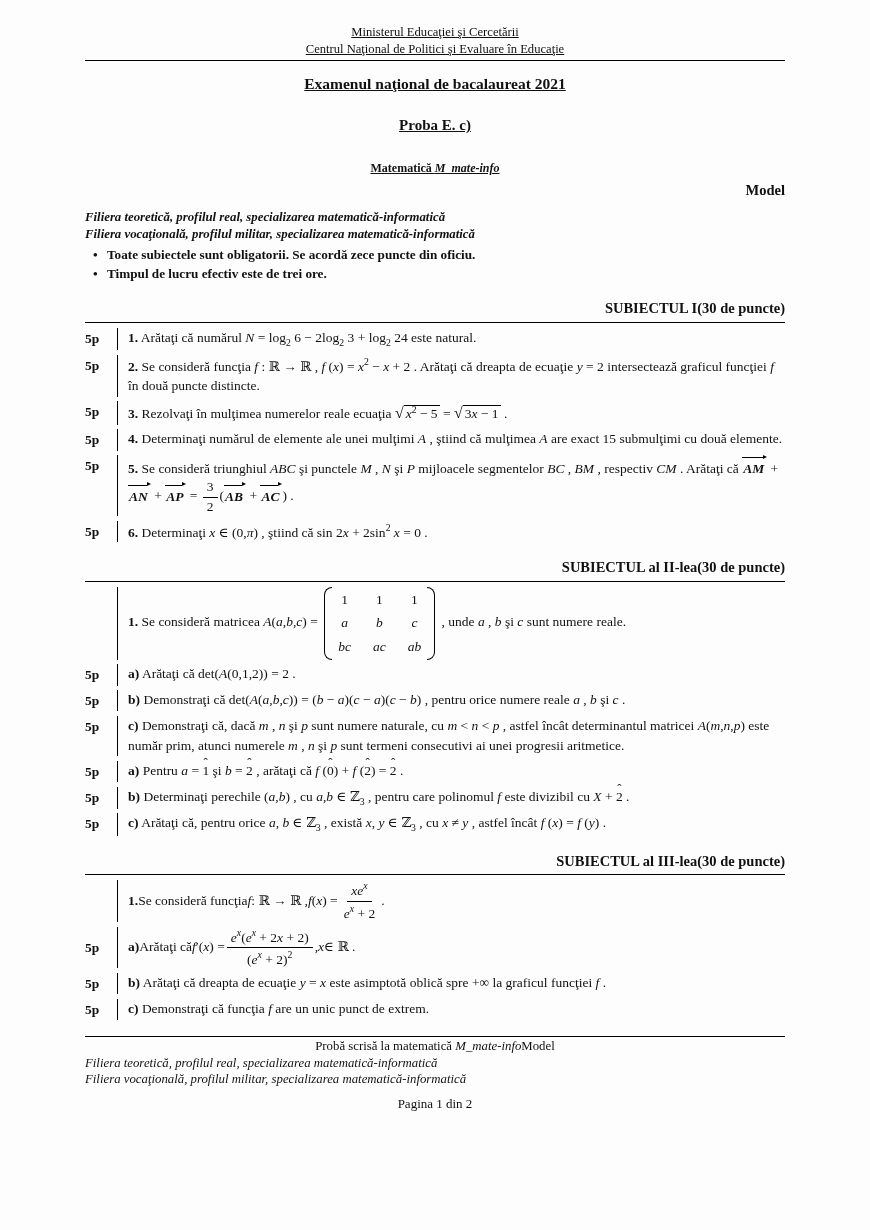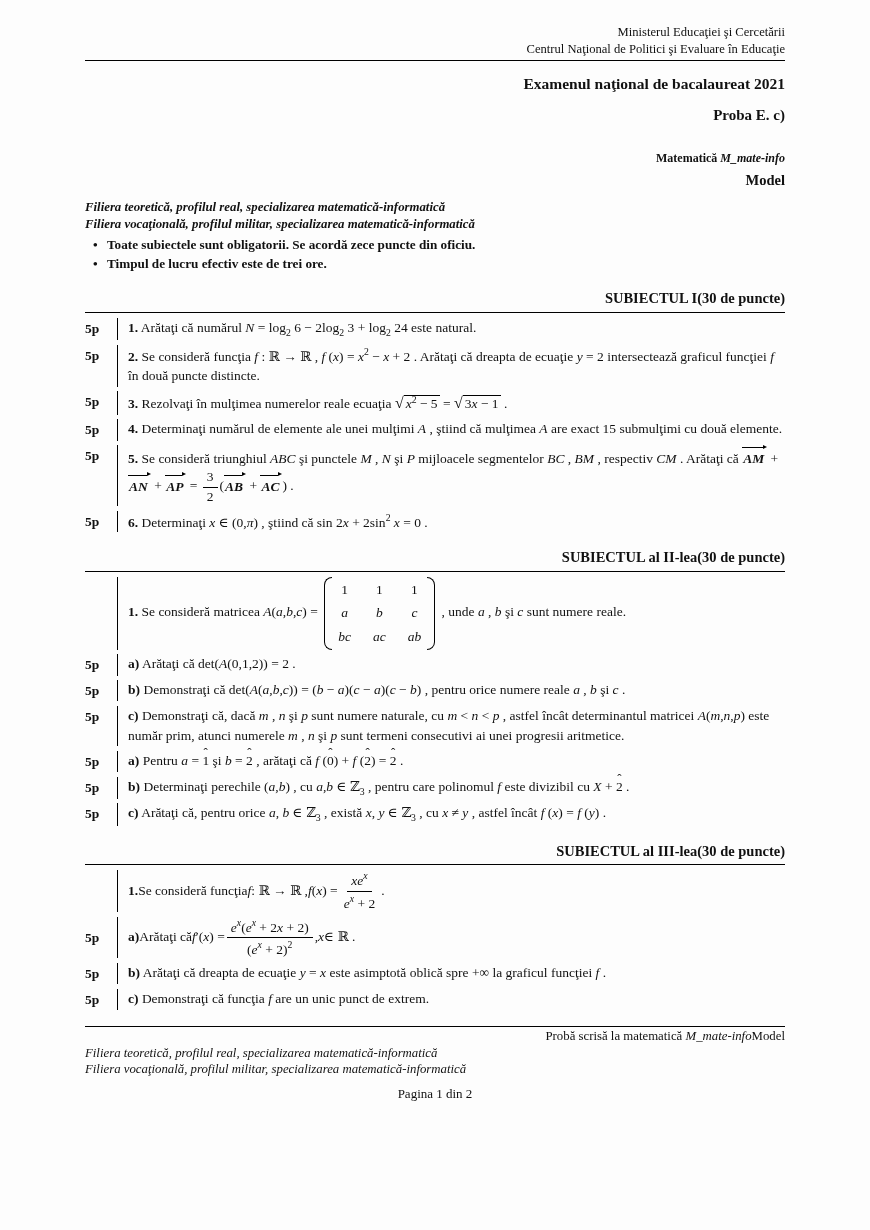--- a/index.html
+++ b/index.html
@@ -3,25 +3,25 @@
 <meta charset="utf-8">
 <style>
   html,body{margin:0;padding:0;}
   body{
     width:870px;height:1230px;background:#fdfdfd;color:#111;
     font-family:"Liberation Serif","DejaVu Serif",serif;
     font-size:13.5px;line-height:1.5;
     position:relative;overflow:hidden;
   }
   .page{padding:24px 85px 0 85px;width:700px;}
-  .center{text-align:right;}
+  .center{text-align:center;text-decoration:underline;}
   .small-head{font-size:12.6px;line-height:1.35;}
   .rule{border:none;border-top:1.7px solid #000;margin:2px 0 0 0;}
   .title1{font-size:15.5px;font-weight:bold;margin-top:11px;}
-  .title2{font-size:15px;font-weight:bold;margin-top:9px;}
+  .title2{font-size:15px;font-weight:bold;margin-top:19px;}
   .title3{font-size:12px;font-weight:bold;margin-top:22px;}
   .model-right{text-align:right;font-weight:bold;font-size:14.5px;margin-top:3px;}
   .filiera{font-weight:bold;font-style:italic;font-size:12.8px;line-height:1.35;}
   .filiera-block{margin-top:7px;}
   .bullets{margin-top:3px;}
   .bullet{display:flex;font-weight:bold;font-size:13.2px;line-height:1.4;}
   .bullet .dot{width:14px;padding-left:8px;flex:none;}
   .bullet .btxt{flex:1;}
   .sec-head{display:flex;justify-content:flex-end;font-weight:bold;font-size:14.5px;margin-top:15px;}
   .sec-rule{border:none;border-top:1.7px solid #000;margin:2px 0 5px 0;}
@@ -44,21 +44,21 @@
   .vec::after{content:'';position:absolute;top:-0.5px;right:0;width:0;height:0;
     border-top:2.5px solid transparent;border-bottom:2.5px solid transparent;border-left:4.5px solid #000;}
   .hat{display:inline-block;position:relative;}
   .hat::after{content:'ˆ';position:absolute;left:50%;top:-0.52em;transform:translateX(-50%);font-size:0.95em;}
   .mat{display:inline-flex;align-items:center;vertical-align:middle;margin:0 3px;}
   .mat .pl{align-self:stretch;width:7px;border:1.4px solid #000;border-right:none;border-radius:9px 0 0 9px;margin-right:6px;}
   .mat .pr{align-self:stretch;width:7px;border:1.4px solid #000;border-left:none;border-radius:0 9px 9px 0;margin-left:6px;}
   .mgrid{display:inline-grid;grid-template-columns:repeat(3,auto);column-gap:22px;row-gap:3px;text-align:center;padding:3px 0;}
   .footer{margin-top:16px;}
   .footer .f-rule{border:none;border-top:1.5px solid #000;margin:0 0 1px 0;}
-  .f-line1{display:flex;justify-content:flex-end;font-size:12.8px;line-height:1.3;}
+  .f-line1{display:flex;justify-content:center;font-size:12.8px;line-height:1.3;}
   .f-fil{font-style:italic;font-size:12.8px;line-height:1.3;}
   .f-page{text-align:center;font-size:13px;margin-top:6px;}
   i{font-style:italic;}
 </style>
 </head>
 <body>
 
 <div class="page">
 
   <div class="center small-head">Ministerul Educaţiei şi Cercetării</div>

